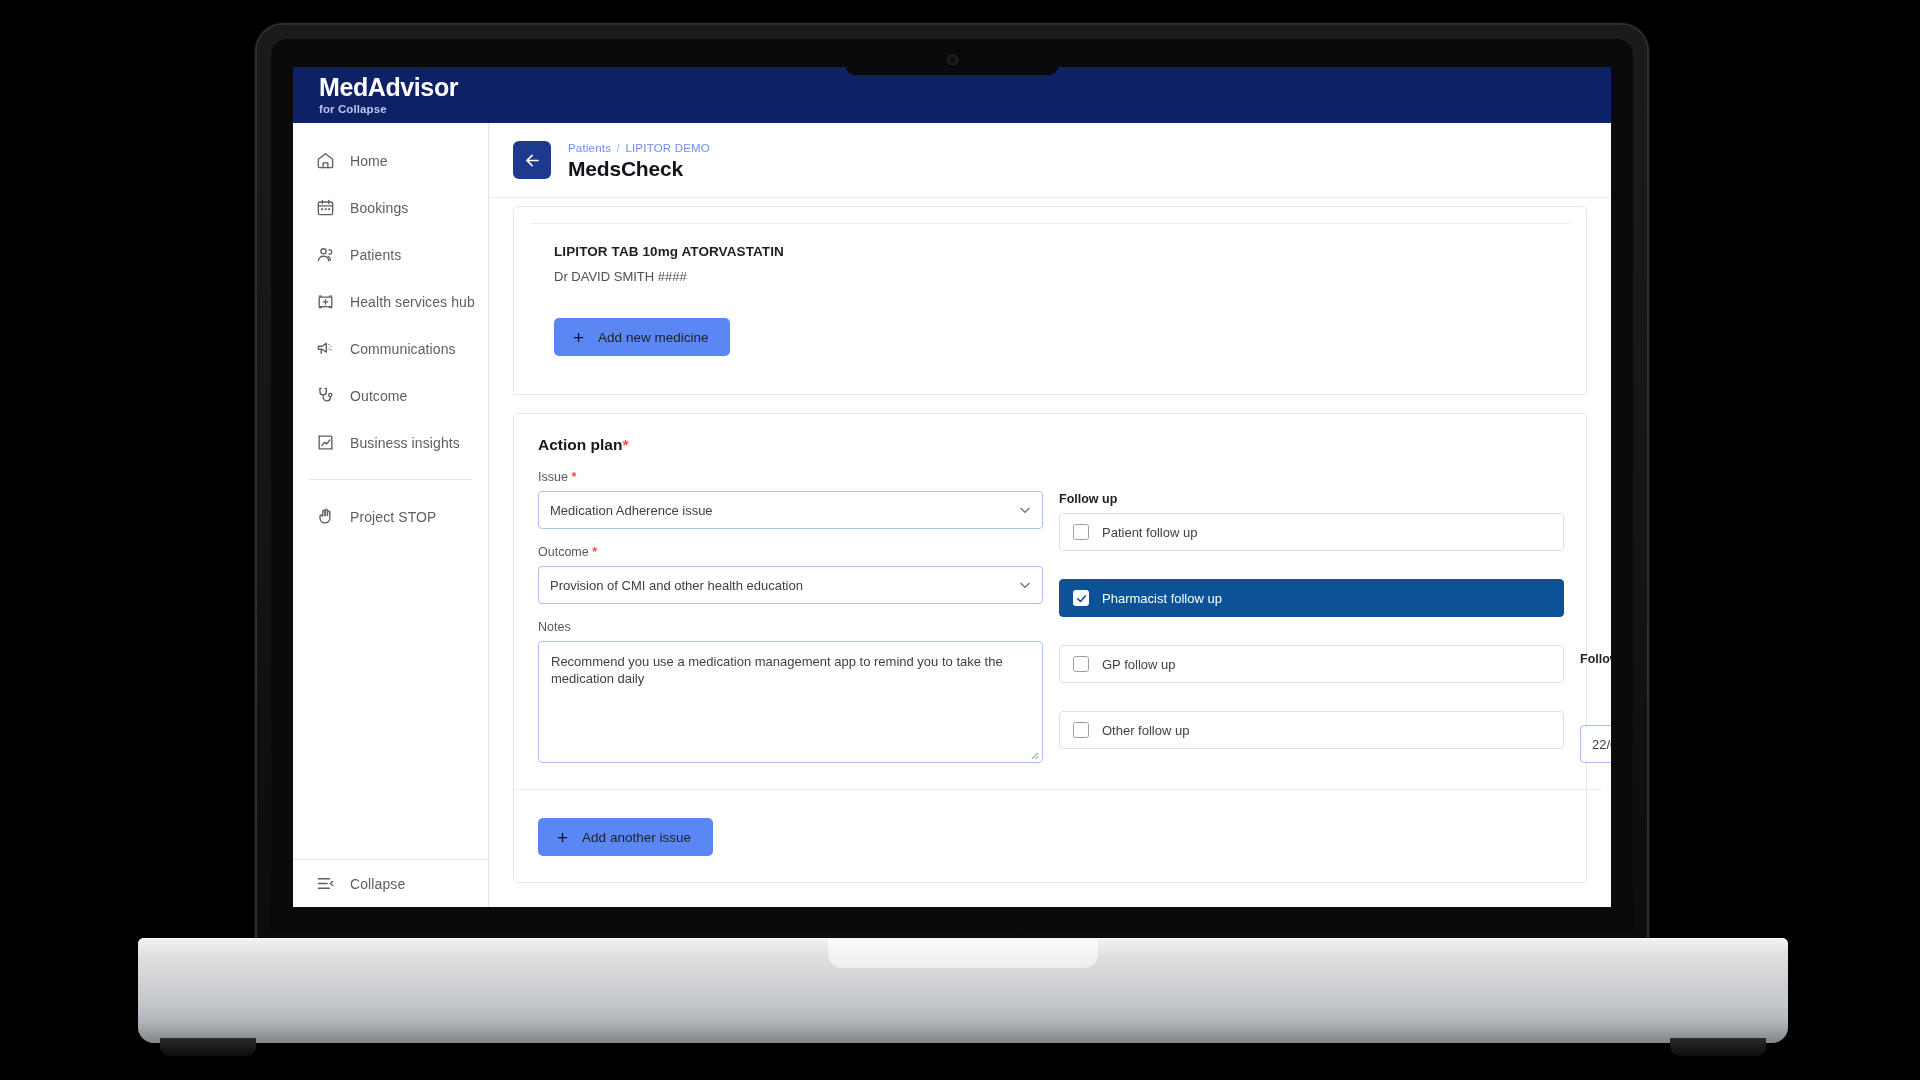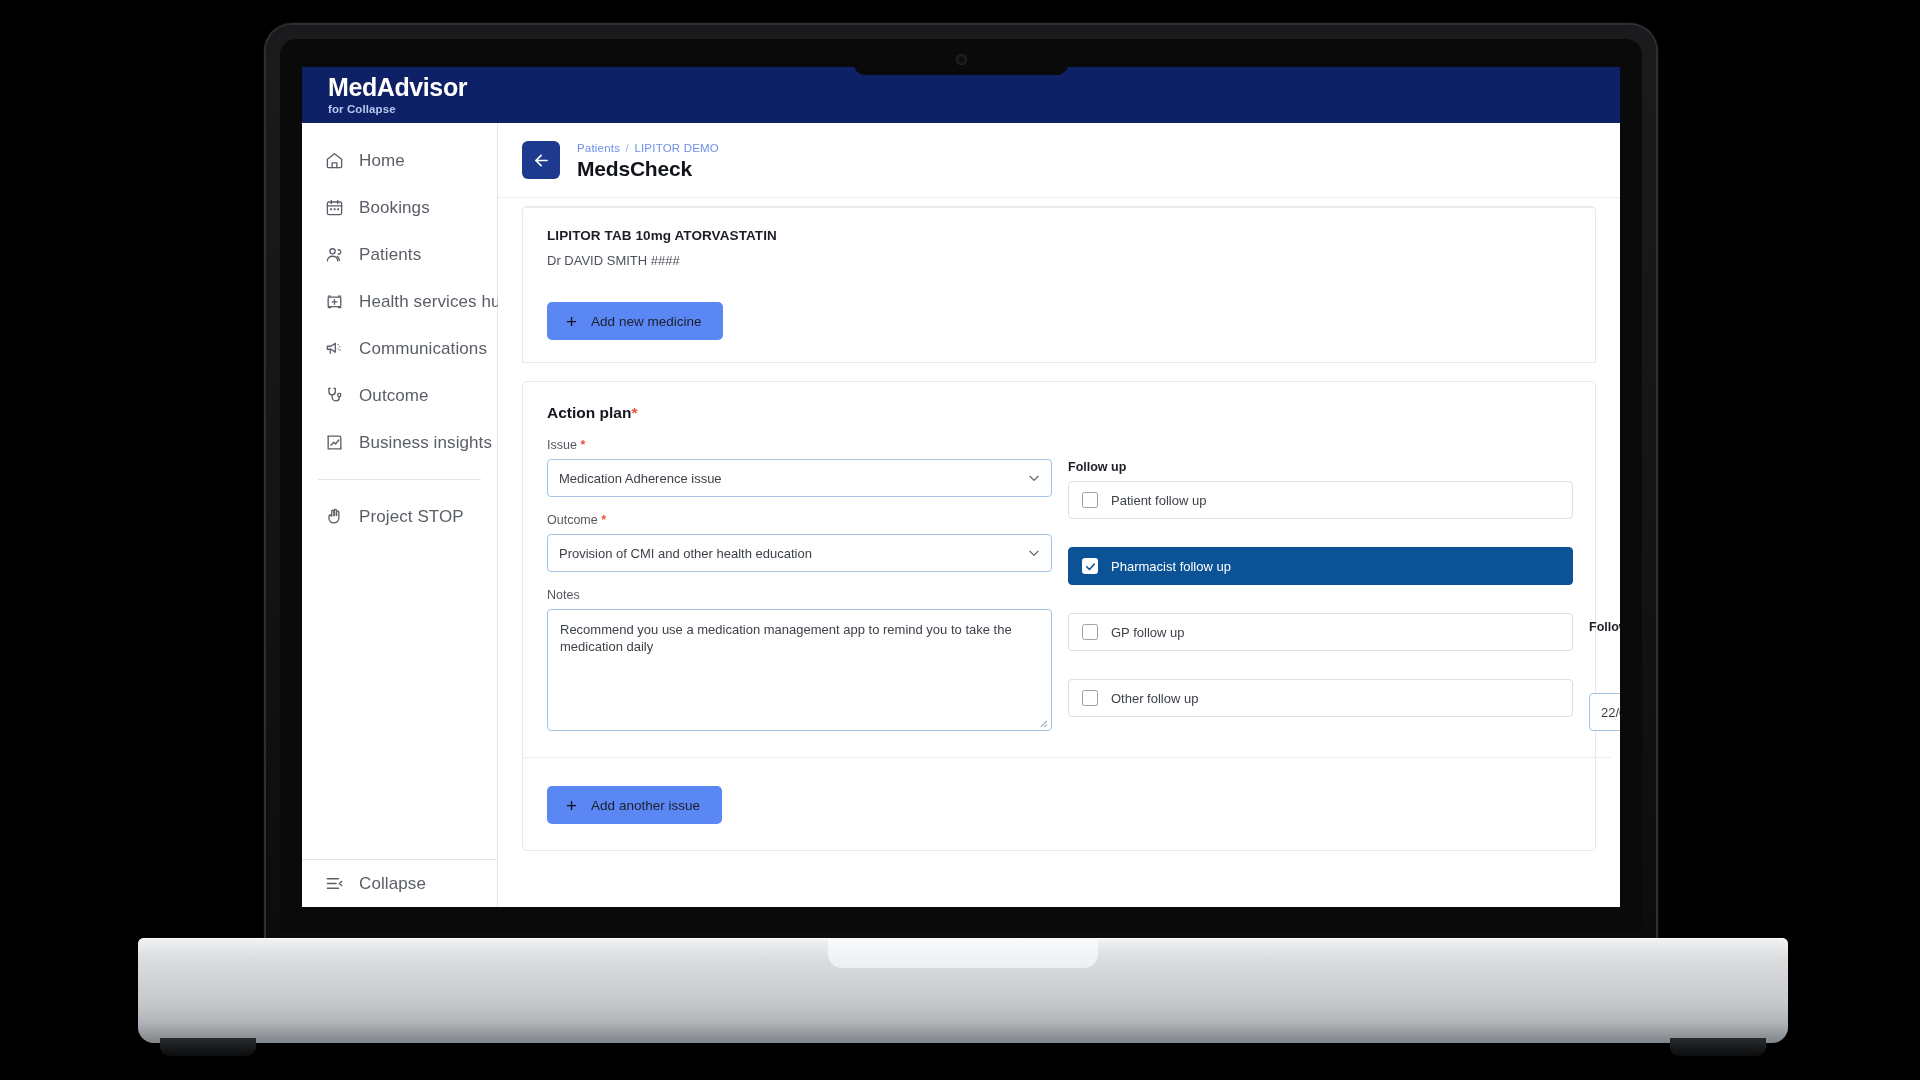--- a/index.html
+++ b/index.html
@@ -8,21 +8,21 @@
     background: #000000;
     font-family: "Liberation Sans", sans-serif;
     overflow: hidden;
   }
 
   
   #stage { position: relative; width: 1920px; height: 1080px; background: #000; }
 
   .laptop-lid {
     position: absolute;
-    left: 266px; top: 25px;
+    left: 257px; top: 25px;
     width: 1390px; height: 920px;
     background: linear-gradient(180deg,#1b1b1d 0%,#141416 55%,#0c0c0e 100%);
     border-radius: 26px 26px 6px 6px;
     box-shadow: 0 0 0 2px #2e2f33, 0 0 0 3px #0a0a0b;
   }
   .lid-inner {
     position: absolute; left: 14px; top: 14px;
     width: 1362px; height: 892px;
     background: #0a0a0b;
     border-radius: 16px 16px 4px 4px;
@@ -94,21 +94,21 @@
     width: 196px; flex: 0 0 196px; background: #fff;
     border-right: 1px solid #e3e5e9;
     display: flex; flex-direction: column; padding-top: 14px;
   }
   .nav-item {
     display: flex; align-items: center; gap: 15px;
     height: 47px; padding: 0 0 0 22px; cursor: pointer;
   }
   .nav-icon { width: 20px; height: 20px; flex: 0 0 20px; color: #5b5f68; display: flex; align-items: center; justify-content: center; }
   .nav-icon svg { width: 19px; height: 19px; display: block; }
-  .nav-label { font-size: 17px; color: #5a5e66; letter-spacing: .1px; white-space: nowrap; }
+  .nav-label { font-size: 14px; color: #5a5e66; letter-spacing: .1px; white-space: nowrap; }
   .nav-sep { height: 1px; background: #e3e5e9; margin: 13px 16px 13px 16px; }
   .sb-spacer { flex: 1; }
   .sb-bottom { border-top: 1px solid #e3e5e9; }
 
   
   .main { flex: 1; min-width: 0; display: flex; flex-direction: column; background: #fff; position: relative; }
 
   .page-head {
     display: flex; align-items: flex-start; gap: 17px;
     padding: 18px 0 16px 24px;
@@ -120,21 +120,21 @@
     display: flex; align-items: center; justify-content: center; cursor: pointer; flex: 0 0 38px;
     border: none;
   }
   .back-btn svg { width: 19px; height: 19px; color: #fff; }
   .crumbs { font-size: 11.5px; color: #6e8fe8; letter-spacing: .2px; margin-top: 1px; }
   .crumbs .sep { color: #9fb3ef; margin: 0 2px; }
   .crumb-link { cursor: pointer; }
   .page-title { font-size: 21px; font-weight: 700; color: #10131a; margin-top: 3px; letter-spacing: -.2px; }
 
   .scroll-area { flex: 1; overflow: hidden; position: relative; }
-  .card-med { margin: 8px 24px 0 24px; border: 1px solid #e6e8ec; border-radius: 5px 5px 0 0; padding: 0; }
+  .card-med { margin: 8px 24px 0 24px; border: 1px solid #e6e8ec; border-radius: 5px 5px 0 0; padding: 16px; }
 
   .med-block { padding: 20px 24px 18px 24px; border-top: 1px solid #ebedf0; }
   .med-name { font-size: 13.5px; font-weight: 700; color: #1c1f26; letter-spacing: .1px; }
   .med-line { font-size: 13px; color: #4b5059; margin-top: 10px; }
 
   .btn-primary {
     display: inline-flex; align-items: center; gap: 14px;
     height: 38px; padding: 0 22px 0 19px;
     background: #5b87f5; border: none; border-radius: 5px;
     font-size: 13.5px; color: #1b1f27; cursor: pointer;

